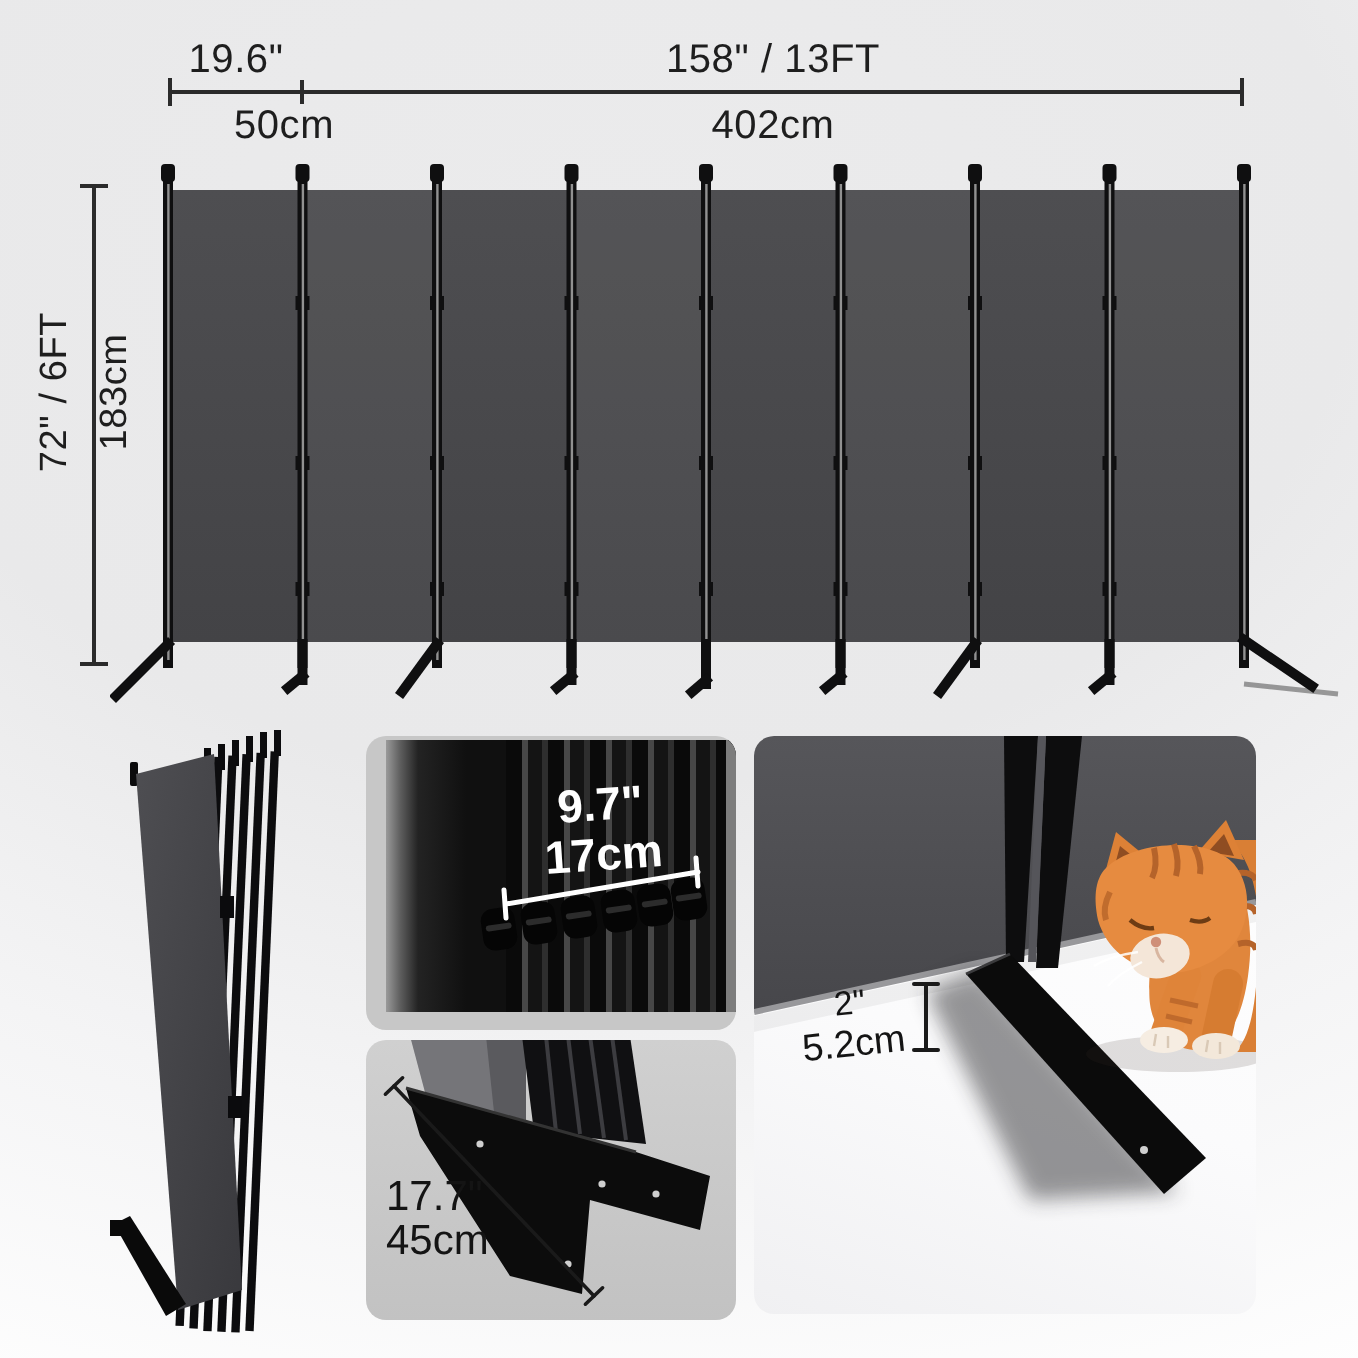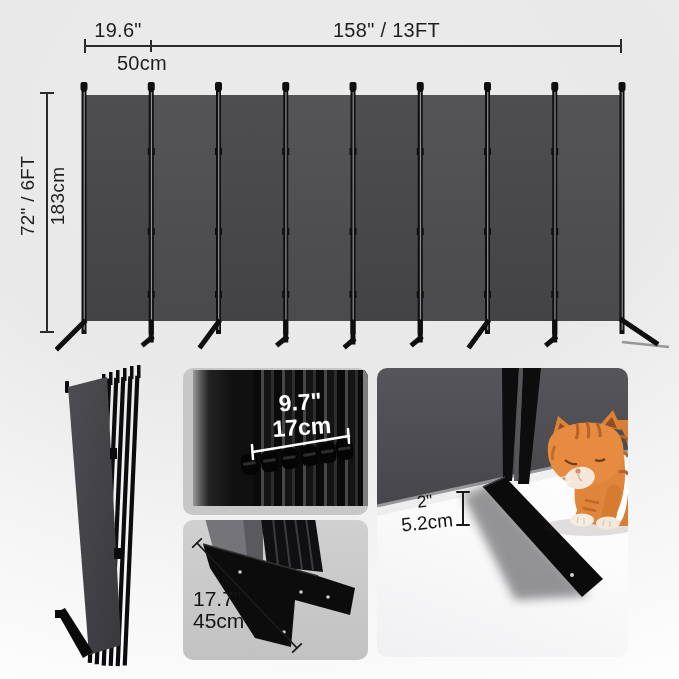--- a/index.html
+++ b/index.html
@@ -32,20 +32,21 @@
 
 <div class="canvas">
 
   <div class="dim-label" style="left:85px;top:19px;width:66px;">19.6"</div>
   <div class="dim-label" style="left:151px;top:19px;width:471px;">158" / 13FT</div>
   <div class="hline" style="left:85px;top:45px;width:537px;height:2px;"></div>
   <div class="hline" style="left:84px;top:39px;width:2px;height:14px;"></div>
   <div class="hline" style="left:150px;top:40px;width:2px;height:12px;"></div>
   <div class="hline" style="left:620px;top:39px;width:2px;height:14px;"></div>
   <div class="dim-label" style="left:85px;top:52px;width:66px;margin-left:24px;">50cm</div>
+  <div class="dim-label" style="left:151px;top:52px;width:471px;">402cm</div>
 
   <div class="hline" style="left:46px;top:93px;width:2px;height:240px;"></div>
   <div class="hline" style="left:40px;top:92px;width:14px;height:2px;"></div>
   <div class="hline" style="left:40px;top:331px;width:14px;height:2px;"></div>
   <div class="dim-label rot" style="left:-92px;top:185px;width:240px;font-size:19px;">72" / 6FT</div>
   <div class="dim-label rot" style="left:-62px;top:185px;width:240px;font-size:19px;">183cm</div>
 
   <svg style="left:55px;top:80px;" width="620" height="278" viewBox="0 0 620 278">
     <defs>
       <linearGradient id="fab" x1="0" y1="0" x2="0" y2="1">

